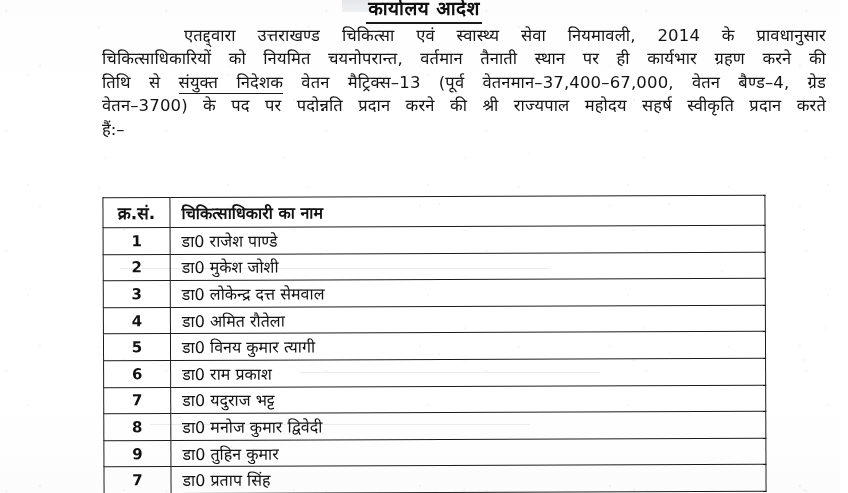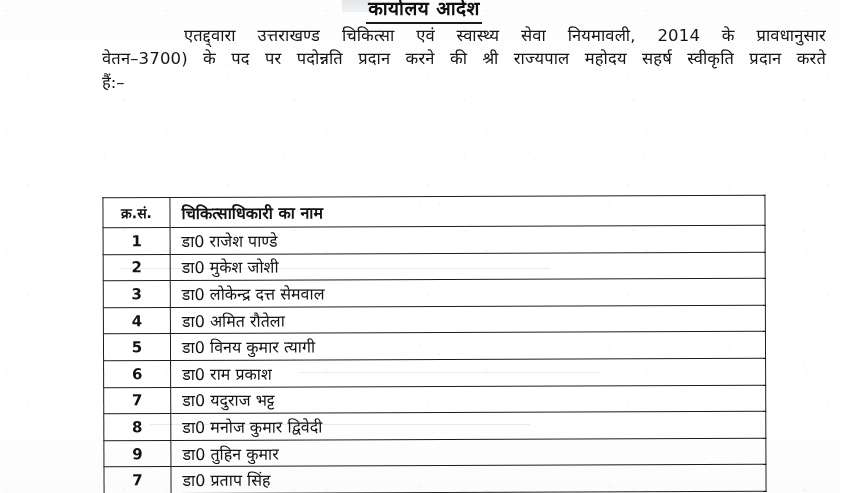--- a/index.html
+++ b/index.html
@@ -133,21 +133,21 @@
     text-align: left;
     padding-left: 11px;
     font-size: 16px;
     color: #121212;
   }
   .doctor-table thead th {
     height: 29px;
     font-weight: 700;
     font-size: 16.5px;
   }
-  .doctor-table thead th.sno { font-size: 14px; }
+  .doctor-table thead th.sno { font-size: 17px; }
   .doctor-table tbody td { font-weight: 500; }
 
   
   .streak {
     position: absolute;
     pointer-events: none;
     background: rgba(70,70,70,.10);
     height: 1px;
   }
 </style>
@@ -162,21 +162,23 @@
     <div class="title-smudge"></div>
     <span class="doc-title">कार्यालय आदेश</span>
   </div>
 
   <div class="body-block">
 
     <div class="para-line indented justified">एतद्द्वारा उत्तराखण्ड चिकित्सा एवं स्वास्थ्य सेवा नियमावली, 2014 के प्रावधानुसार</div>
 
 
 
-
+    <div class="para-line justified">चिकित्साधिकारियों को नियमित चयनोपरान्त, वर्तमान तैनाती स्थान पर ही कार्यभार ग्रहण करने की</div>
+
+    <div class="para-line justified"><span>तिथि से </span><span class="underline-term">संयुक्त निदेशक</span><span> वेतन मैट्रिक्स–13 (पूर्व वेतनमान–37,400–67,000, वेतन बैण्ड–4, ग्रेड</span></div>
 
     <div class="para-line justified">वेतन–3700) के पद पर पदोन्नति प्रदान करने की श्री राज्यपाल महोदय सहर्ष स्वीकृति प्रदान करते</div>
 
     <div class="para-line tail-line">हैं:–</div>
   </div>
 
   <table class="doctor-table">
     <colgroup>
       <col class="c-sno">
       <col class="c-name">

